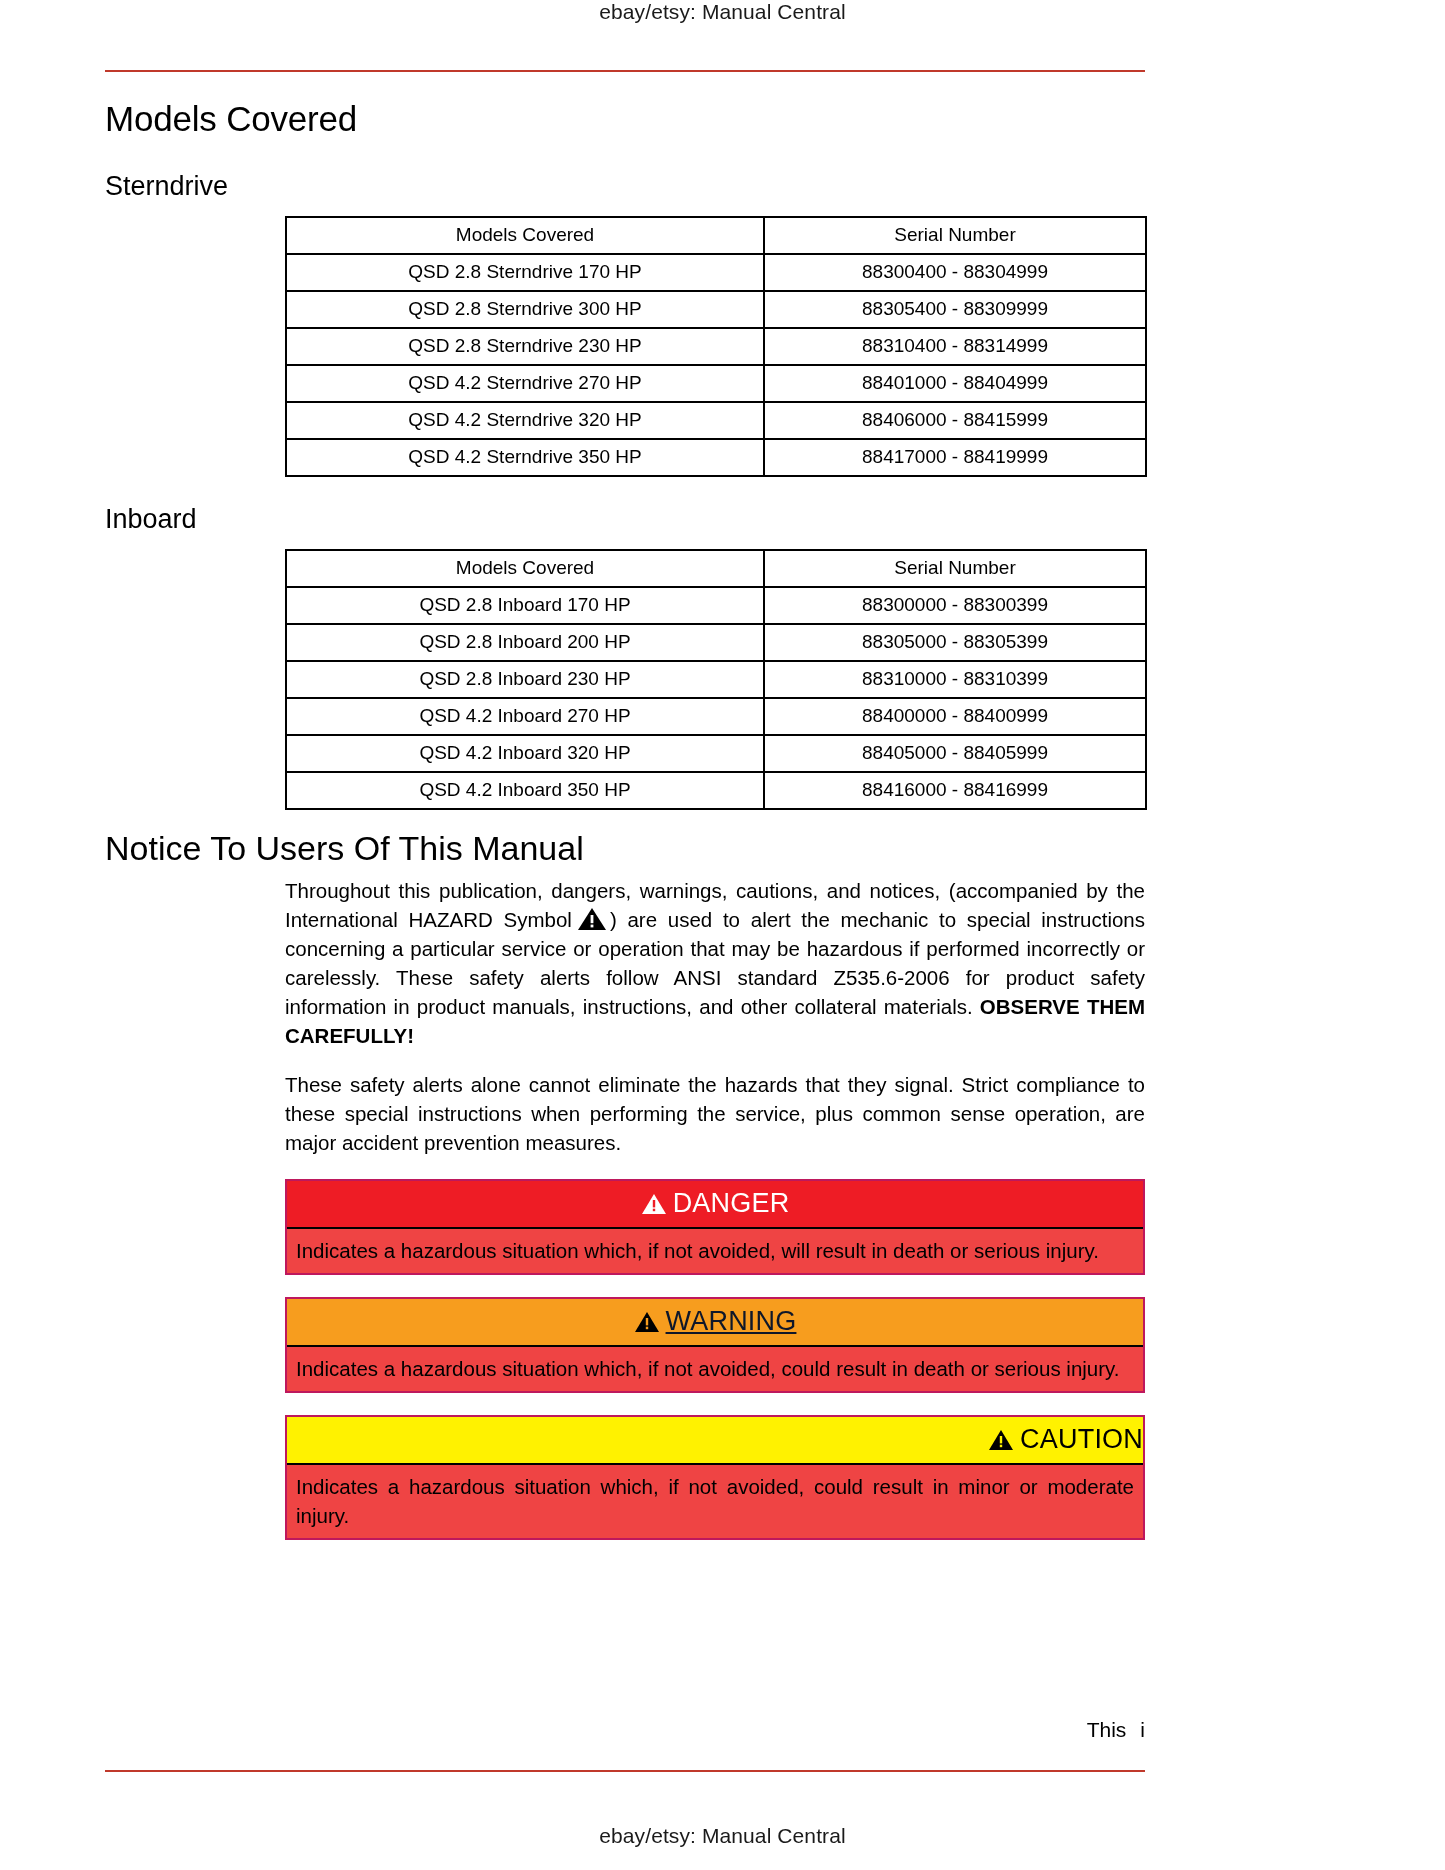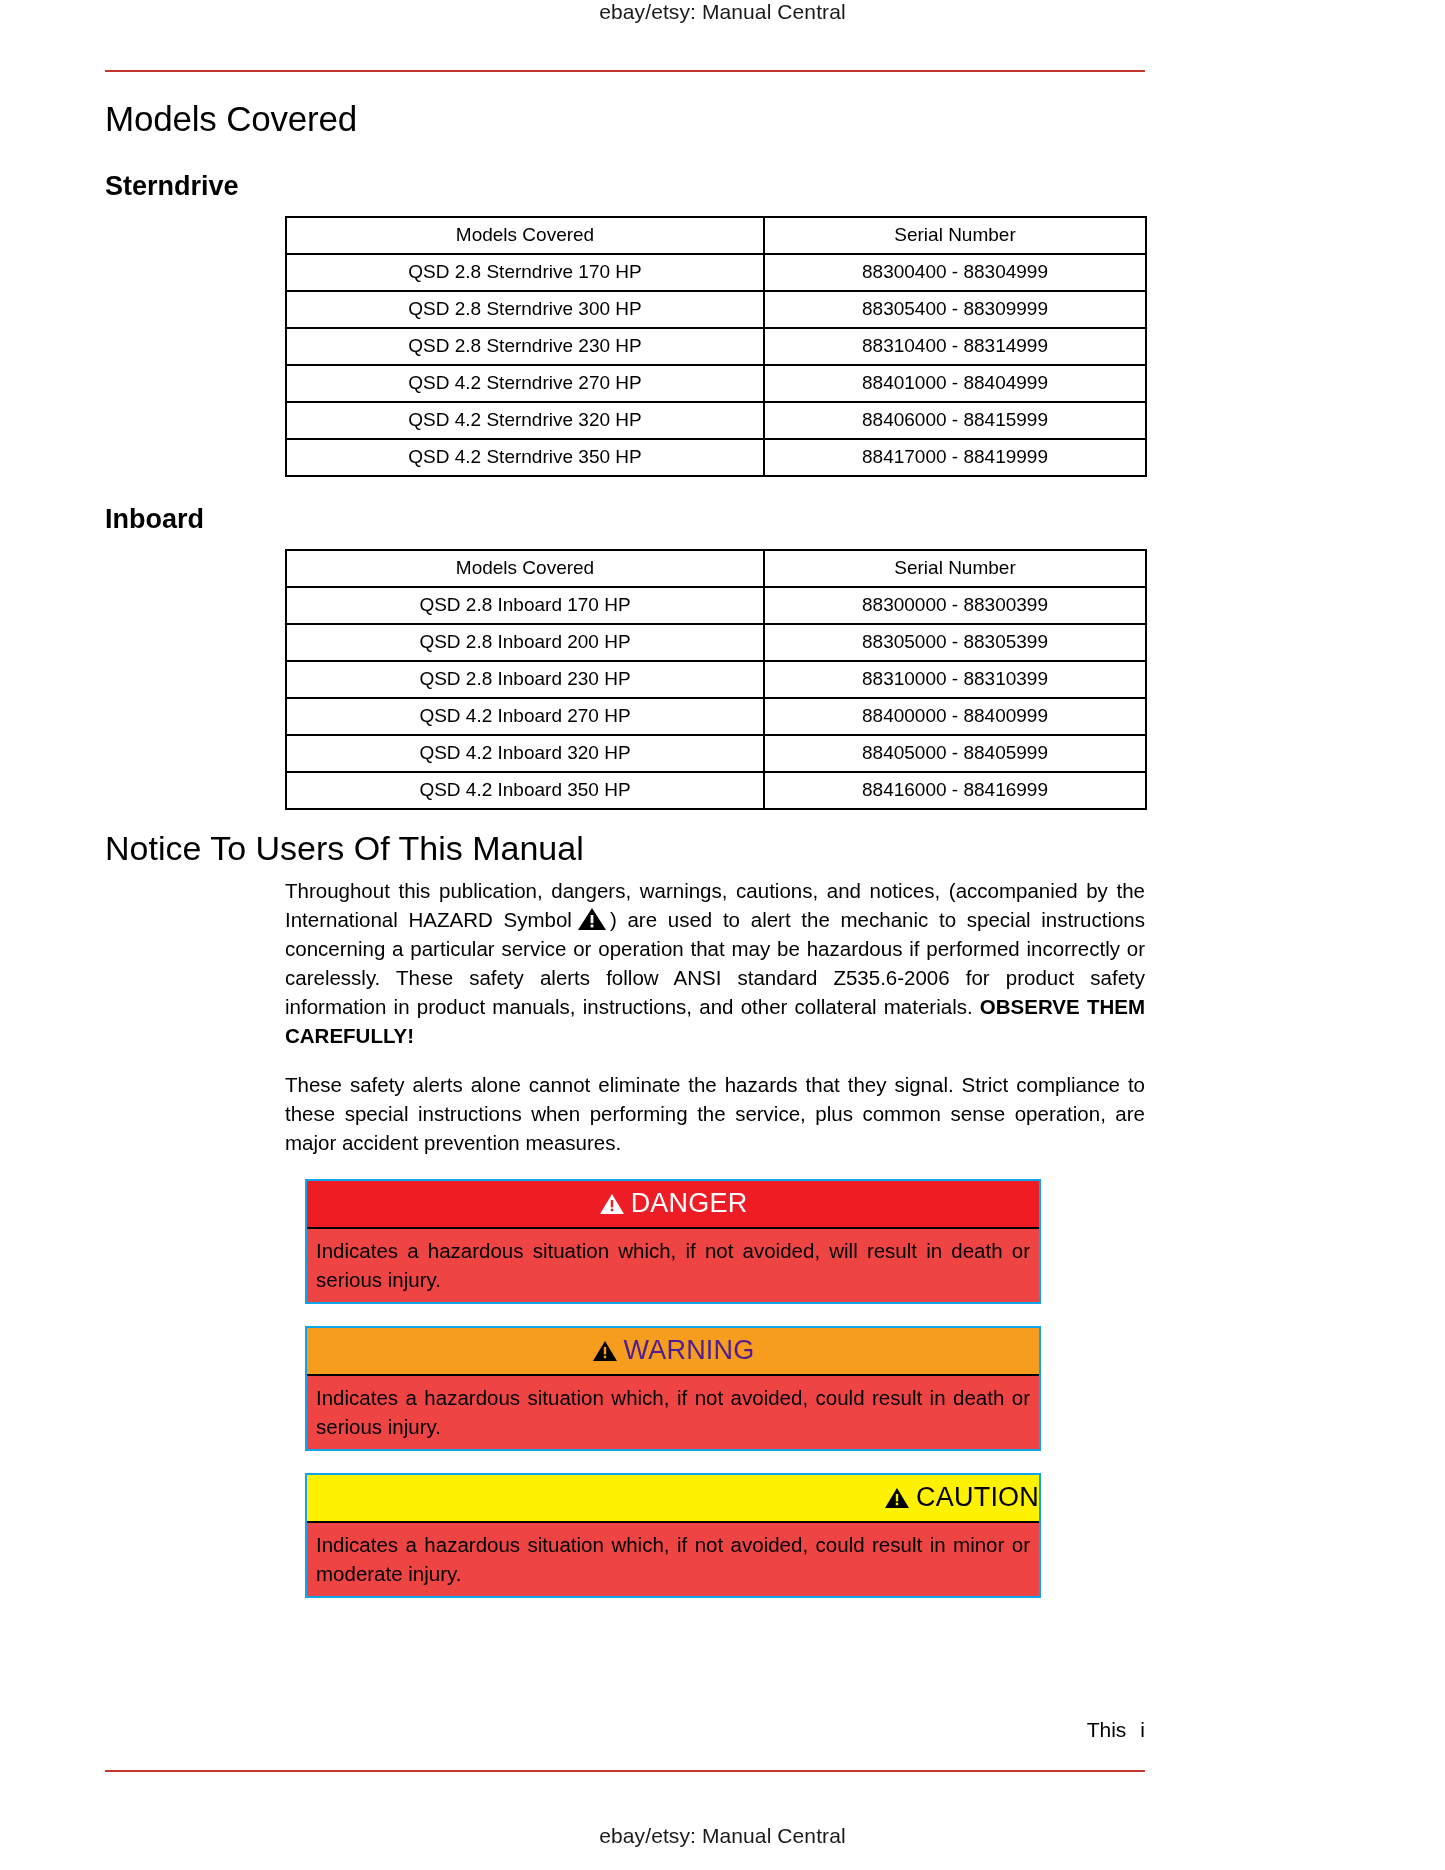--- a/index.html
+++ b/index.html
@@ -73,21 +73,21 @@
   h1.doc-title {
     font-size: 35px;
     font-weight: normal;
     margin: 0 0 0 0;
     padding: 0;
     line-height: 54px;
     letter-spacing: -0.2px;
   }
   h2.section-title {
     font-size: 27px;
-    font-weight: bold;
+    font-weight: normal;
     margin: 22px 0 0 0;
     padding: 0;
     line-height: 36px;
   }
   h2.section-title.tight {
     margin-top: 24px;
   }
   h2.notice-title {
     font-size: 34px;
     font-weight: normal;
@@ -140,23 +140,22 @@
     width: 30px;
     height: 24px;
     vertical-align: -4px;
     margin: 0 3px 0 5px;
   }
 
   
   .alert-group { margin-left: 180px; width: 860px; }
   .alert-box {
     margin-top: 22px;
-    border: 2px solid #0ea5e9;
-    width: 736px;
-    margin-left: 20px;
+    border: 2px solid #be185d;
+    width: 860px;
   }
   .alert-banner {
     text-align: center;
     font-size: 27px;
     line-height: 39px;
     padding: 3px 0 4px 0;
     font-weight: normal;
     letter-spacing: 0.2px;
   }
   .alert-banner .tri {
@@ -302,21 +301,21 @@
     <div class="alert-group" id="alert-group">
         <div class="alert-box danger">
           <div class="alert-banner" style="background: rgb(238, 28, 37); color: rgb(255, 255, 255);"><span class="tri"><svg viewBox="0 0 26 22" width="26" height="22" aria-hidden="true">
                 <polygon points="13,1 25,21 1,21" fill="#ffffff"></polygon>
                 <rect x="11.8" y="7" width="2.4" height="7.4" fill="#ee1c25"></rect>
                 <rect x="11.8" y="15.7" width="2.4" height="2.5" fill="#ee1c25"></rect>
               </svg></span><span>DANGER</span></div>
           <div class="alert-body">Indicates a hazardous situation which, if not avoided, will result in death or serious injury.</div>
         </div>
         <div class="alert-box warning">
-          <div class="alert-banner" style="background: rgb(247, 157, 30); color: #4c1d95;"><span class="tri"><svg viewBox="0 0 26 22" width="26" height="22" aria-hidden="true">
+          <div class="alert-banner" style="background: rgb(247, 157, 30); color: #0f172a; text-decoration: underline;"><span class="tri"><svg viewBox="0 0 26 22" width="26" height="22" aria-hidden="true">
                 <polygon points="13,1 25,21 1,21" fill="#000000"></polygon>
                 <rect x="11.8" y="7" width="2.4" height="7.4" fill="#f79d1e"></rect>
                 <rect x="11.8" y="15.7" width="2.4" height="2.5" fill="#f79d1e"></rect>
               </svg></span><span>WARNING</span></div>
           <div class="alert-body">Indicates a hazardous situation which, if not avoided, could result in death or serious injury.</div>
         </div>
         <div class="alert-box caution">
           <div class="alert-banner" style="background: rgb(255, 242, 0); color: rgb(0, 0, 0); text-align: right;"><span class="tri"><svg viewBox="0 0 26 22" width="26" height="22" aria-hidden="true">
                 <polygon points="13,1 25,21 1,21" fill="#000000"></polygon>
                 <rect x="11.8" y="7" width="2.4" height="7.4" fill="#fff200"></rect>

